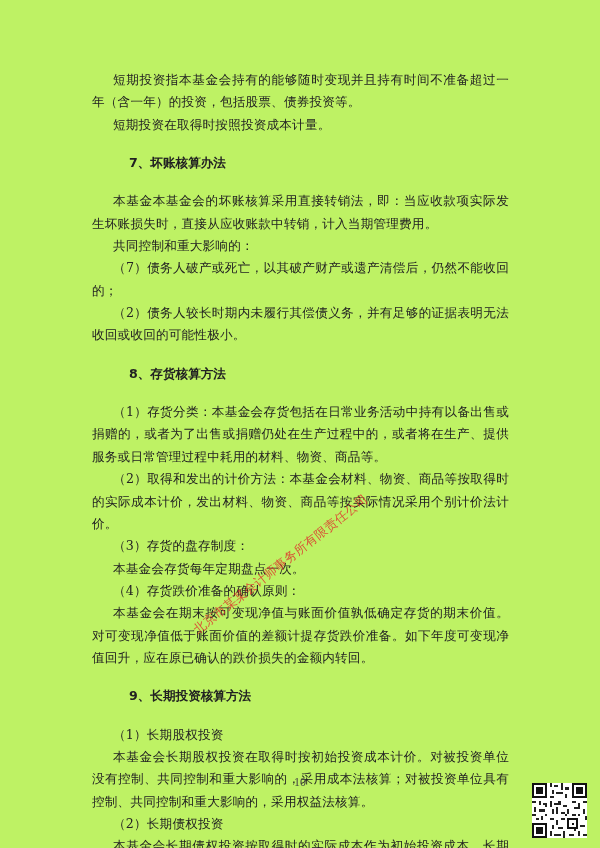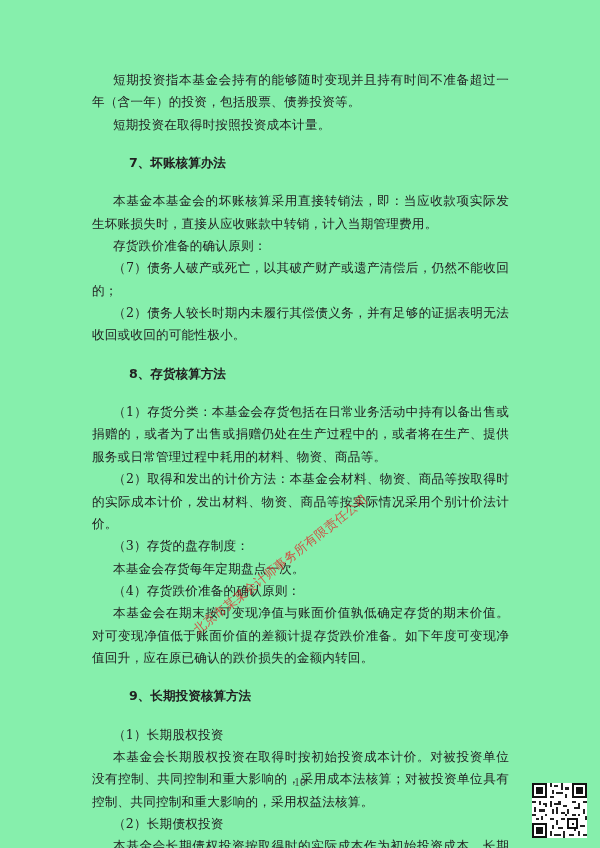--- a/index.html
+++ b/index.html
@@ -12,21 +12,21 @@
       height: 848px;
       position: relative;
       overflow: hidden;
       font-family: "DejaVu Serif", "Liberation Serif", serif;
       color: #222222;
     }
     .page {
       position: absolute;
       left: 0; top: 0;
       width: 600px; height: 848px;
-      background: #86efac;
+      background: #bef264;
     }
     .content {
       position: absolute;
       left: 92px;
       top: 69px;
       width: 417px;
     }
     .para {
       margin: 0;
       font-size: 12.6px;
@@ -77,21 +77,21 @@
   </style>
 </head>
 <body>
 
 <div class="page">
   <div class="content">
     <p class="para">短期投资指本基金会持有的能够随时变现并且持有时间不准备超过一年（含一年）的投资，包括股票、债券投资等。</p>
     <p class="para">短期投资在取得时按照投资成本计量。</p>
     <p class="heading">7、坏账核算办法</p>
     <p class="para">本基金本基金会的坏账核算采用直接转销法，即：当应收款项实际发生坏账损失时，直接从应收账款中转销，计入当期管理费用。</p>
-    <p class="para">存货跌价准备的确认原则：</p>
+    <p class="para">共同控制和重大影响的：</p>
     <p class="para">（7）债务人破产或死亡，以其破产财产或遗产清偿后，仍然不能收回的；</p>
     <p class="para">（2）债务人较长时期内未履行其偿债义务，并有足够的证据表明无法收回或收回的可能性极小。</p>
     <p class="heading">8、存货核算方法</p>
     <p class="para">（1）存货分类：本基金会存货包括在日常业务活动中持有以备出售或捐赠的，或者为了出售或捐赠仍处在生产过程中的，或者将在生产、提供服务或日常管理过程中耗用的材料、物资、商品等。</p>
     <p class="para">（2）取得和发出的计价方法：本基金会材料、物资、商品等按取得时的实际成本计价，发出材料、物资、商品等按实际情况采用个别计价法计价。</p>
     <p class="para">（3）存货的盘存制度：</p>
     <p class="para">本基金会存货每年定期盘点一次。</p>
     <p class="para">（4）存货跌价准备的确认原则：</p>
     <p class="para">本基金会在期末按可变现净值与账面价值孰低确定存货的期末价值。对可变现净值低于账面价值的差额计提存货跌价准备。如下年度可变现净值回升，应在原已确认的跌价损失的金额内转回。</p>
     <p class="heading">9、长期投资核算方法</p>

